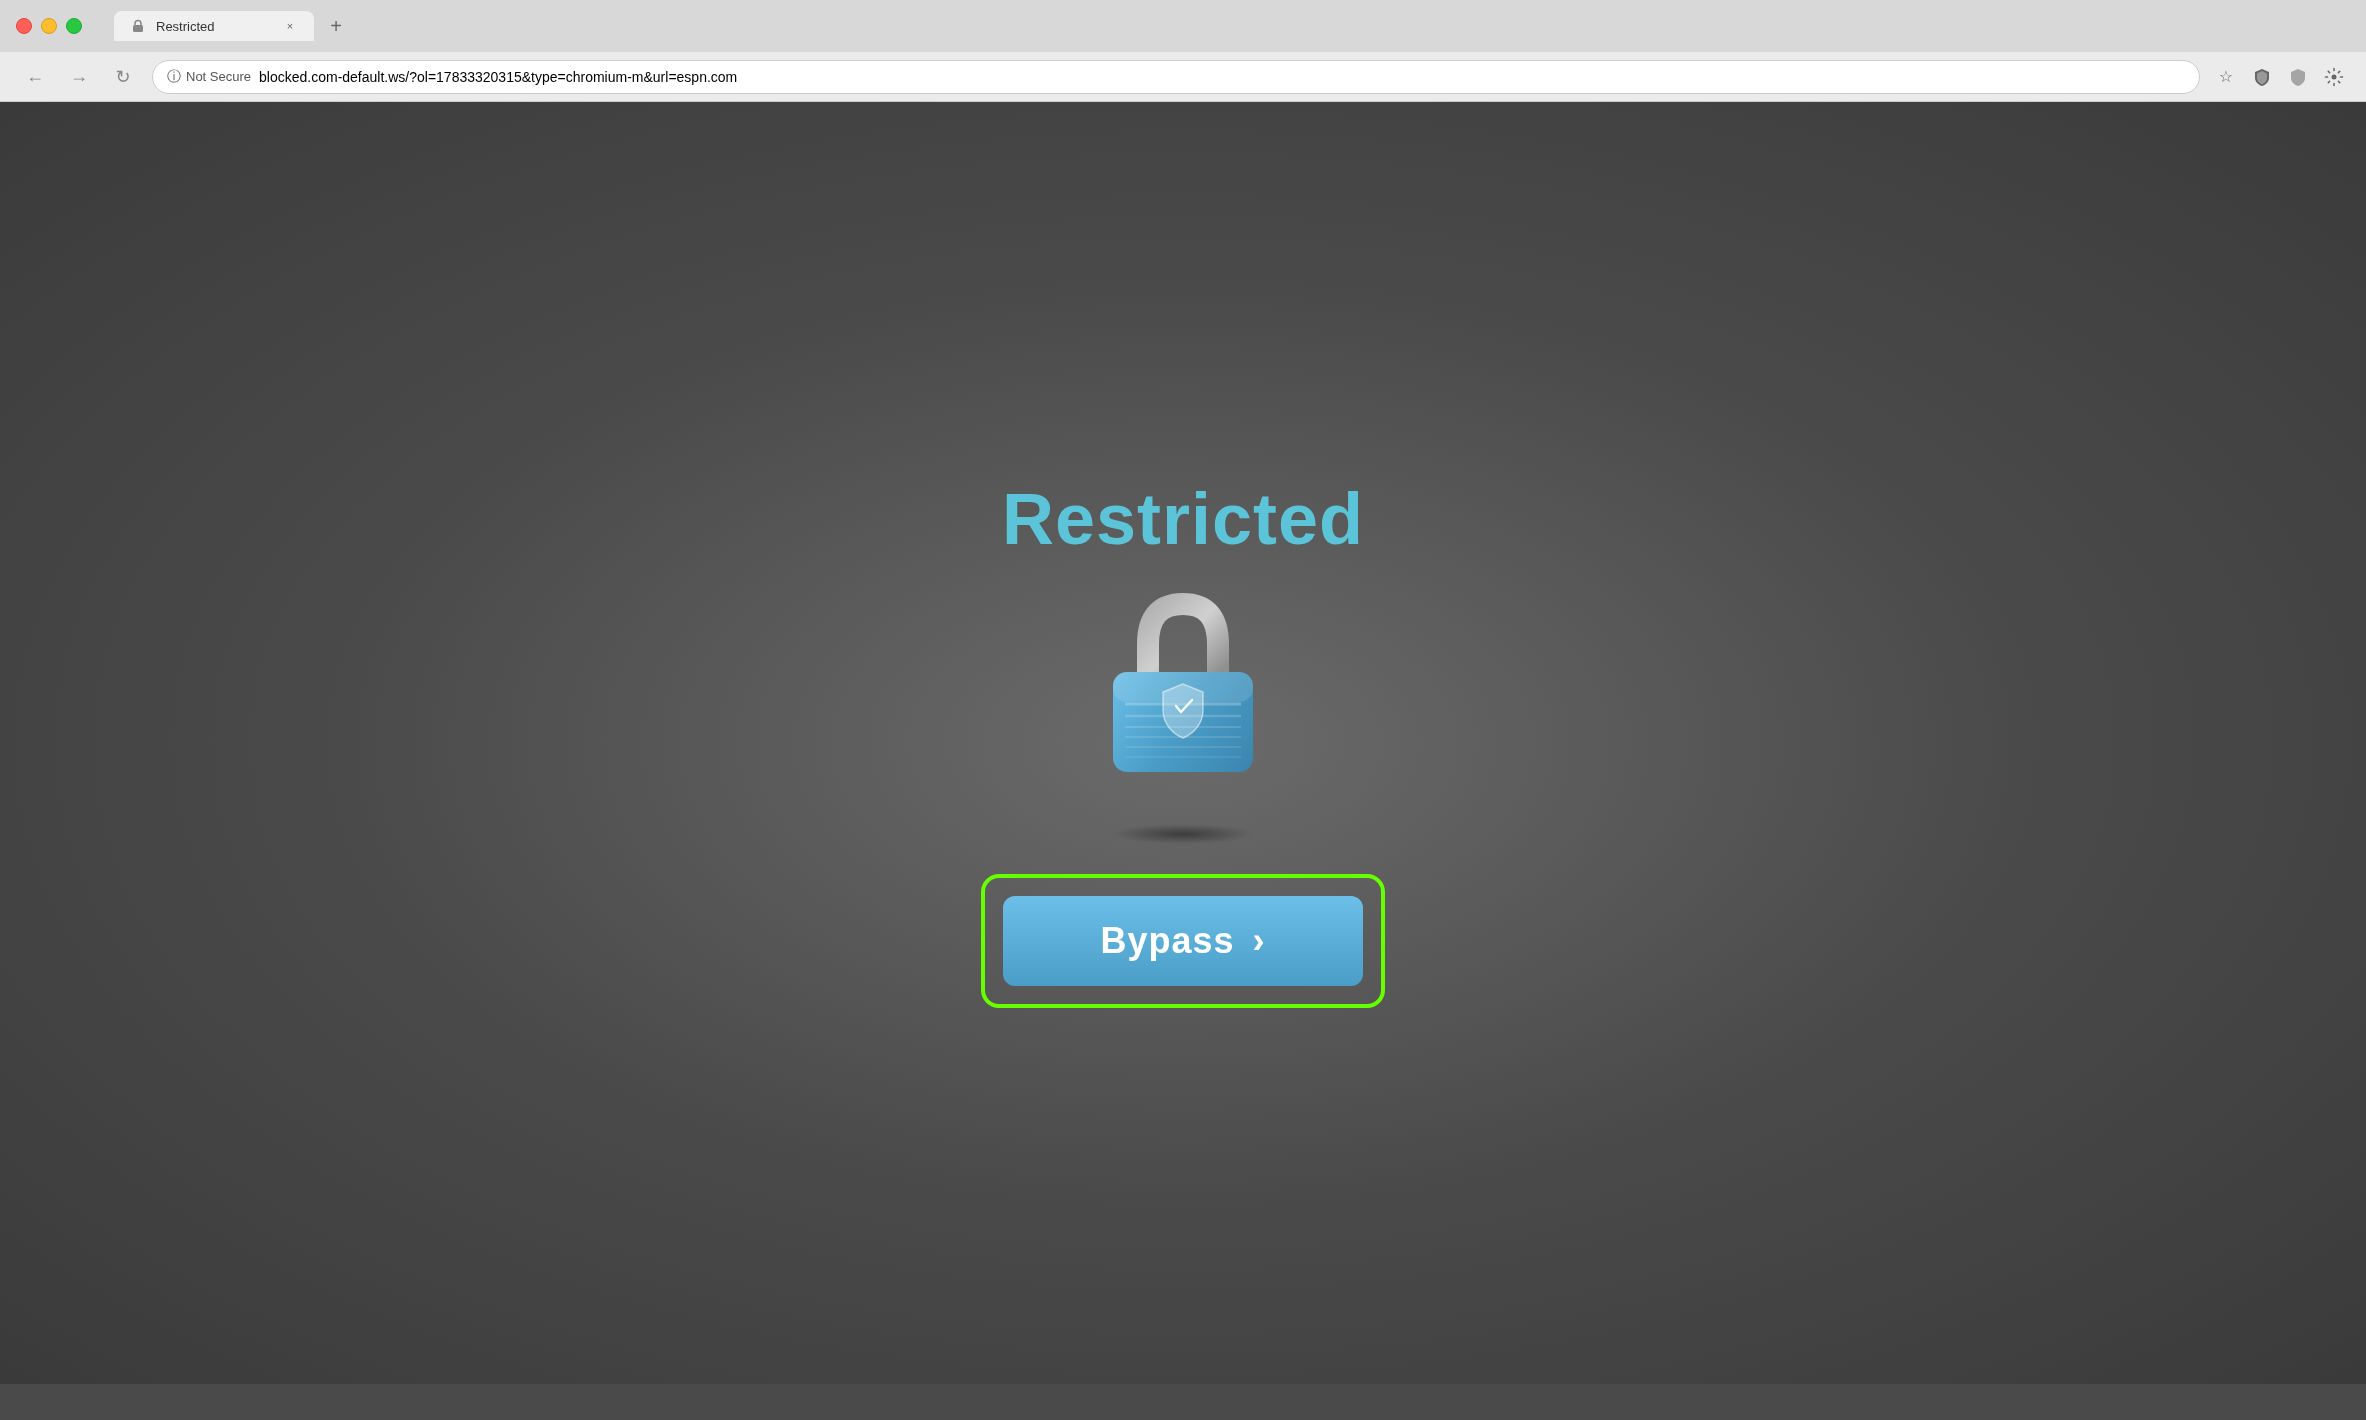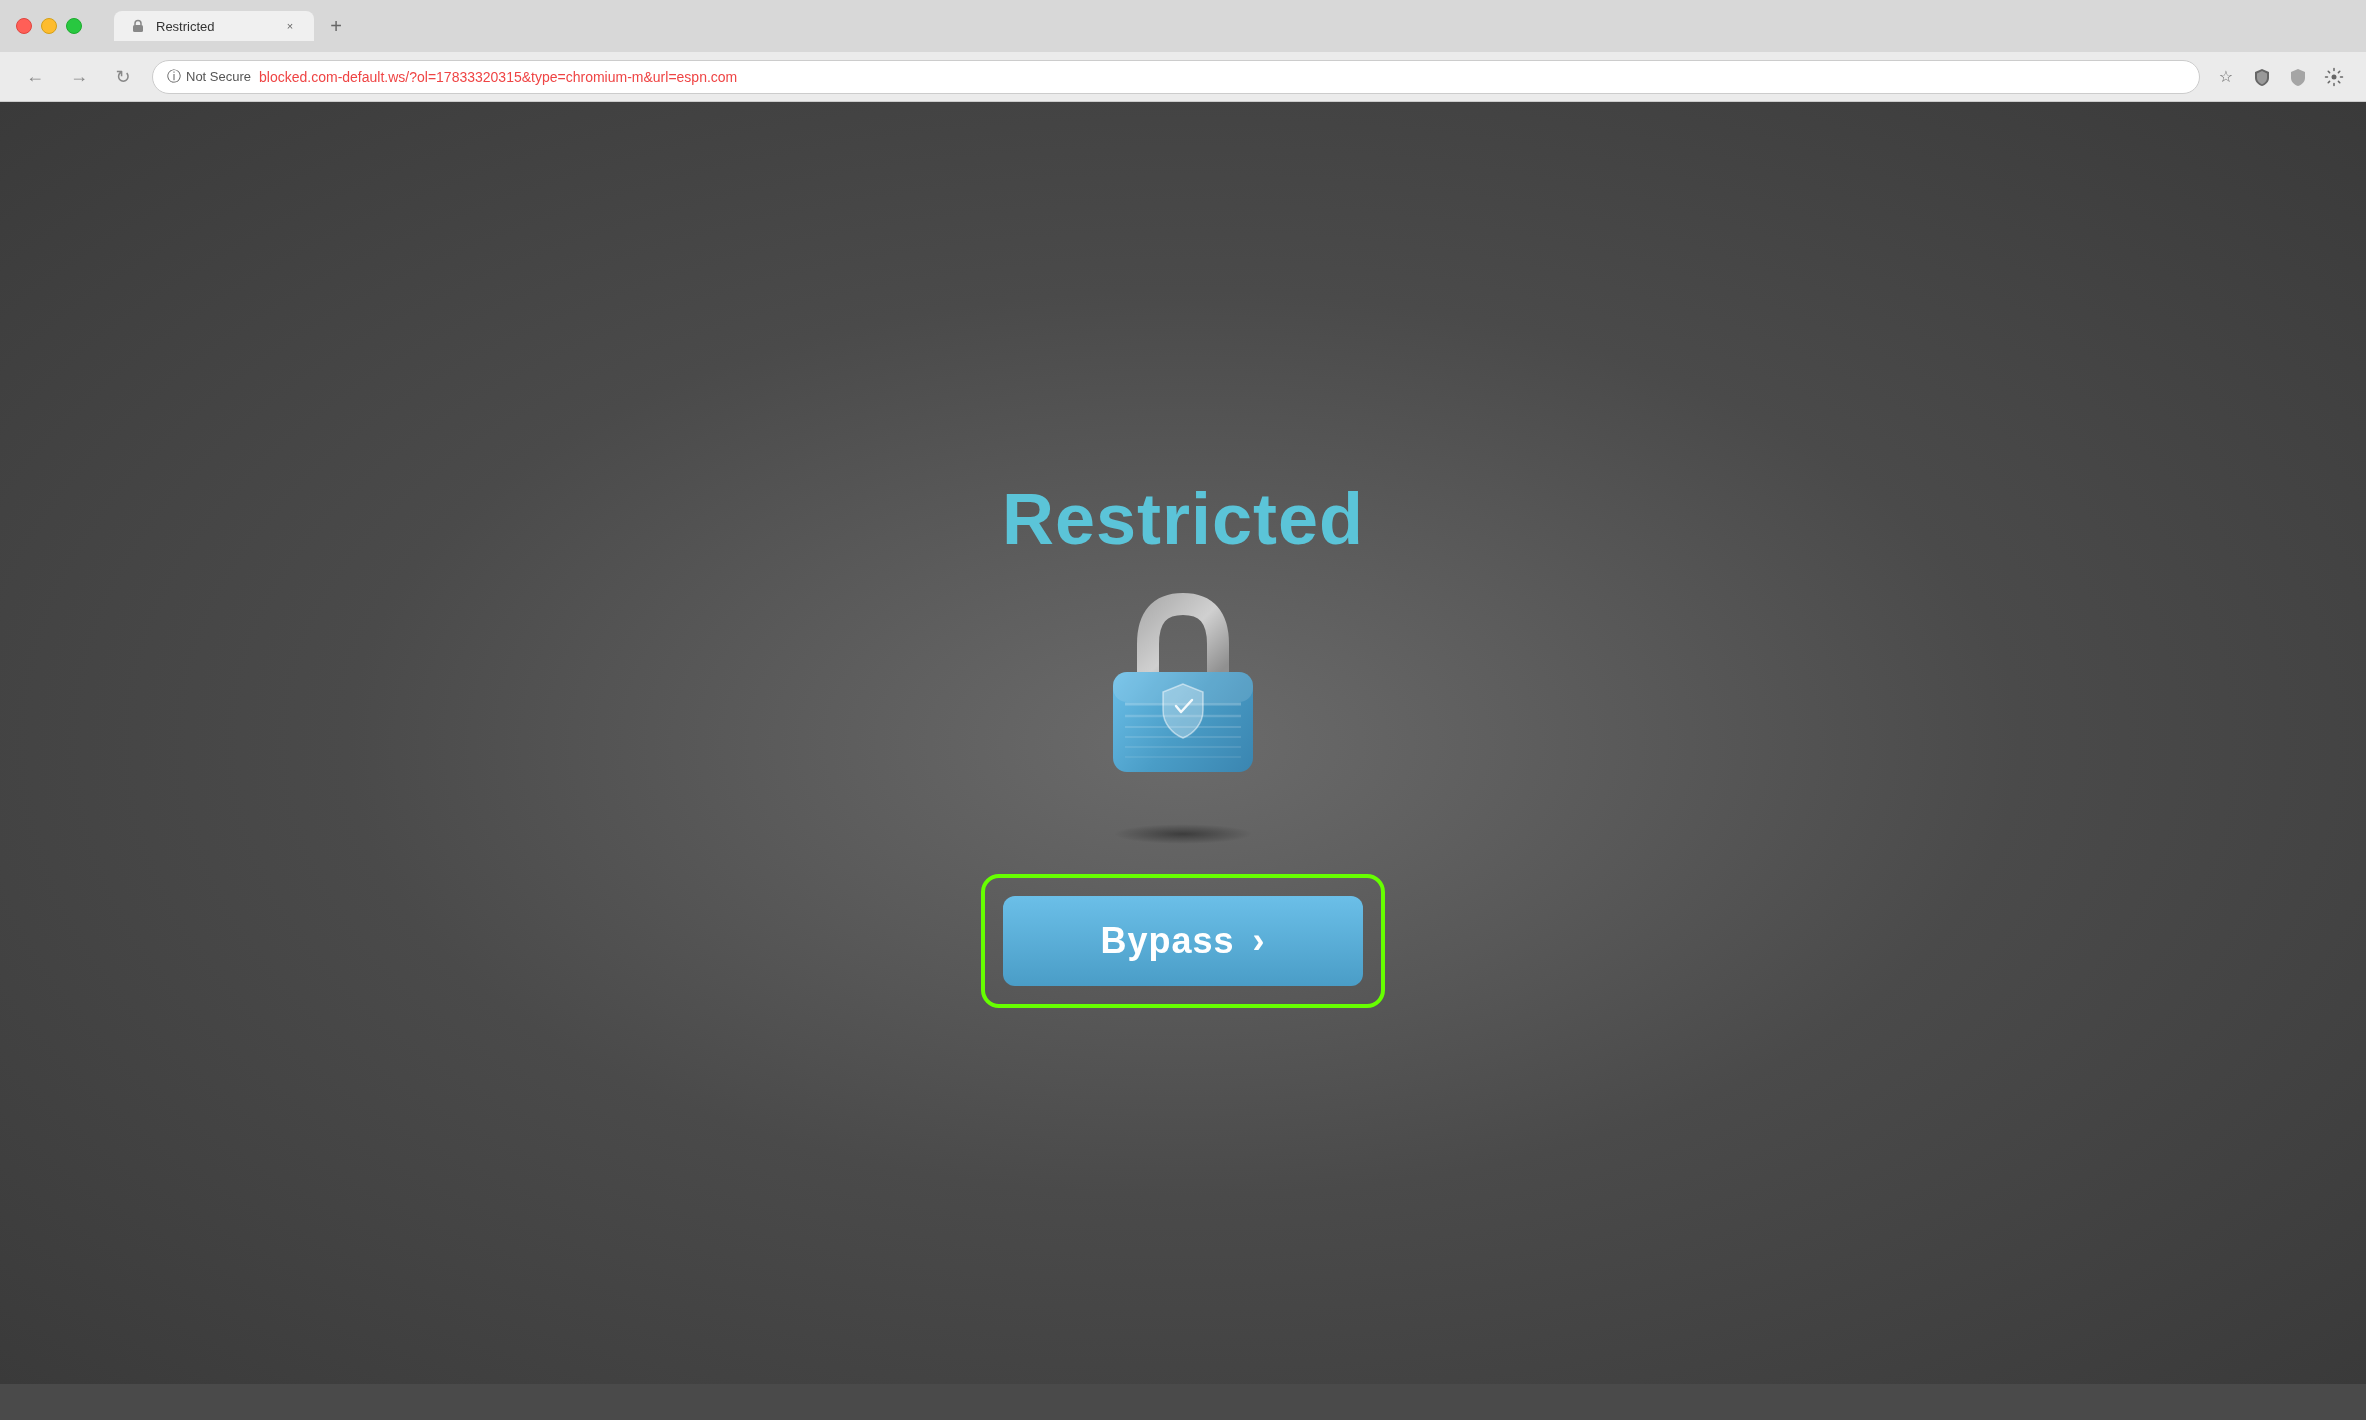--- a/index.html
+++ b/index.html
@@ -133,21 +133,21 @@
       gap: 5px;
       color: #555;
       font-size: 13px;
     }
 
     .not-secure-icon {
       font-size: 14px;
     }
 
     .url-text {
-      color: #ef4444;
+      color: #000000;
       font-size: 14px;
     }
 
     .nav-icons {
       display: flex;
       gap: 12px;
       align-items: center;
     }
 
     .nav-icon {

